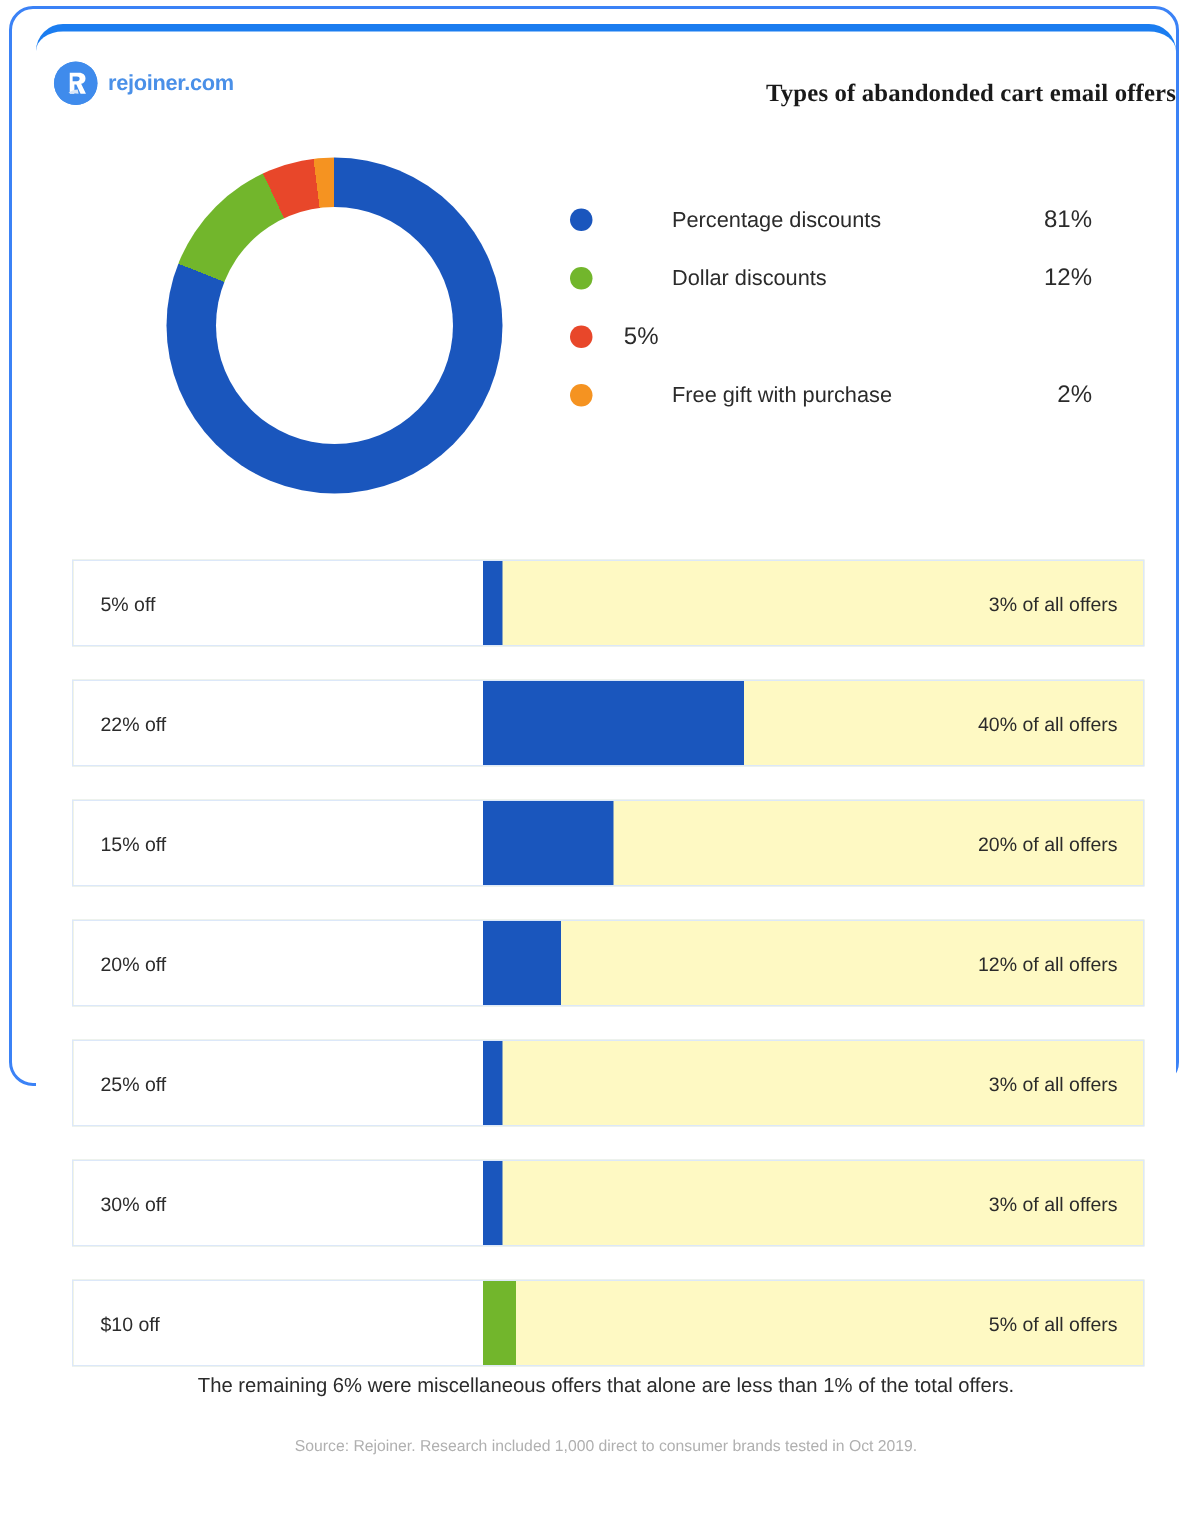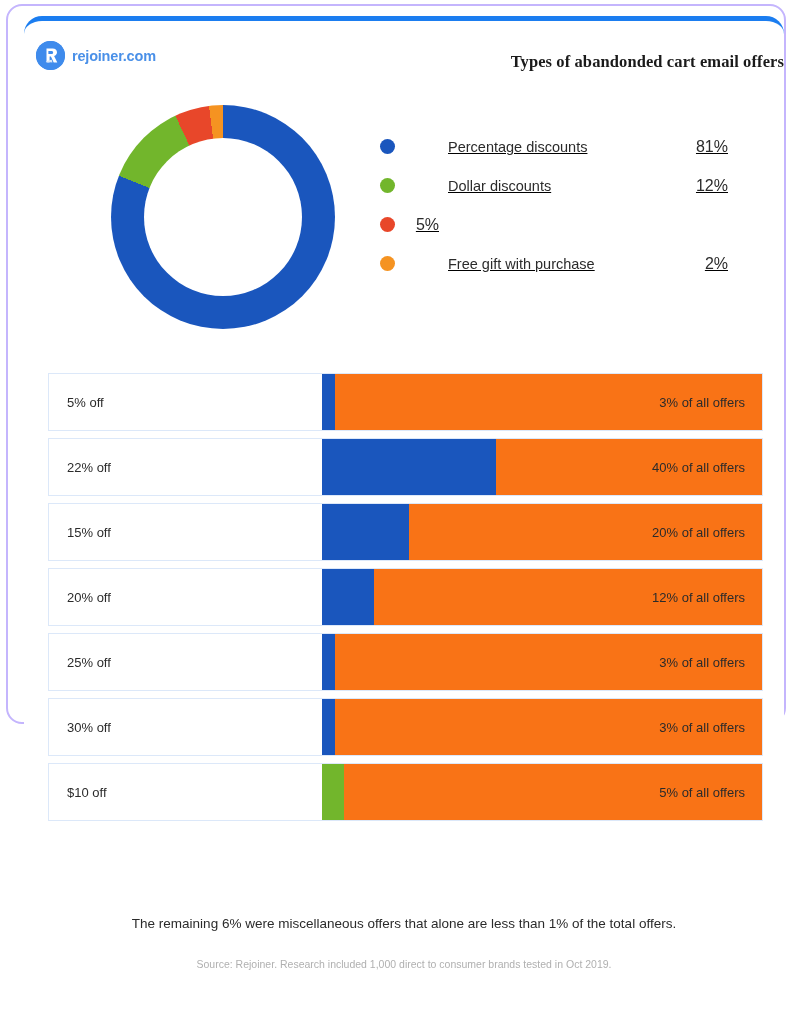--- a/index.html
+++ b/index.html
@@ -15,21 +15,21 @@
     -webkit-font-smoothing: antialiased;
   }
 
   .page-frame {
     position: absolute;
     left: 6px;
     top: 4px;
     width: 780px;
     height: 720px;
     box-sizing: border-box;
-    border: 2px solid #c4b5fd;
+    border: 2px solid #3b82f6;
     border-radius: 16px;
     background: #ffffff;
   }
 
   .card {
     position: absolute;
     left: 16px;
     top: 10px;
     width: 760px;
     height: 1002px;
@@ -103,21 +103,20 @@
     height: 158px;
     border-radius: 50%;
     background: #ffffff;
   }
 
   .legend {
     position: absolute;
     left: 356px;
     top: 28px;
     width: 348px;
-    text-decoration: underline;
   }
   .legend-row {
     display: flex;
     align-items: center;
     height: 39px;
   }
   .legend-dot {
     width: 15px;
     height: 15px;
     border-radius: 50%;
@@ -139,22 +138,22 @@
   
   .bars {
     position: absolute;
     left: 24px;
     top: 352px;
     width: 715px;
   }
   .bar-row {
     position: relative;
     height: 58px;
-    margin-bottom: 7px;
-    background: #f97316;
+    margin-bottom: 22px;
+    background: #fef9c3;
     border: 1px solid #dce8f9;
     box-sizing: border-box;
     overflow: hidden;
   }
   .bar-label-cell {
     position: absolute;
     left: 0;
     top: 0;
     bottom: 0;
     width: 273px;

